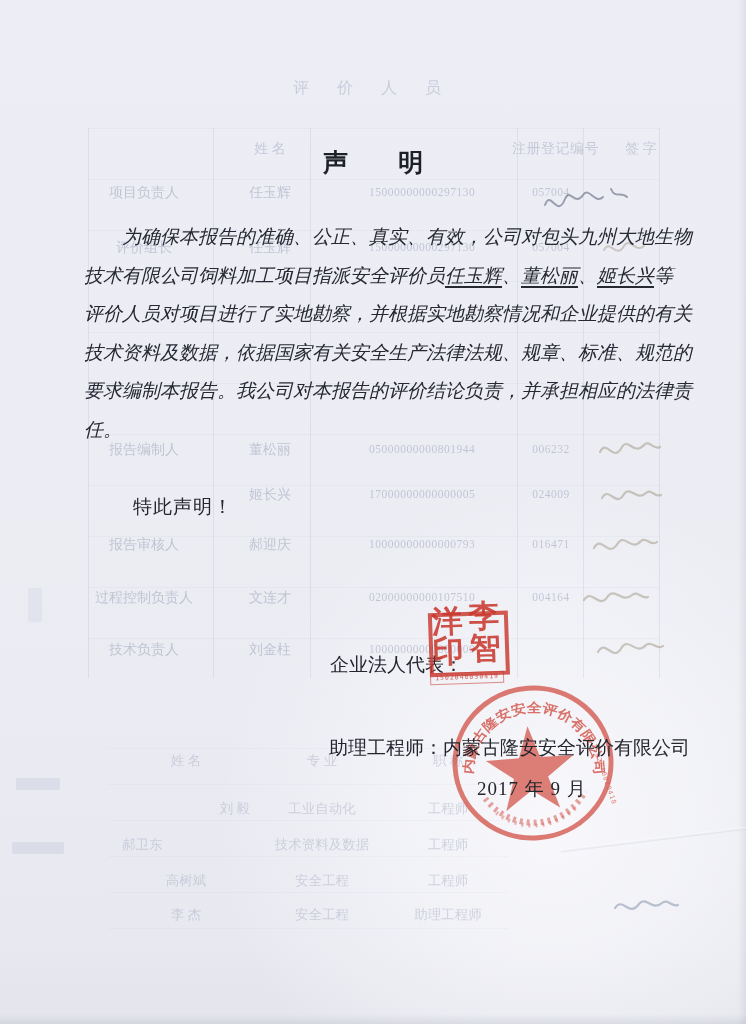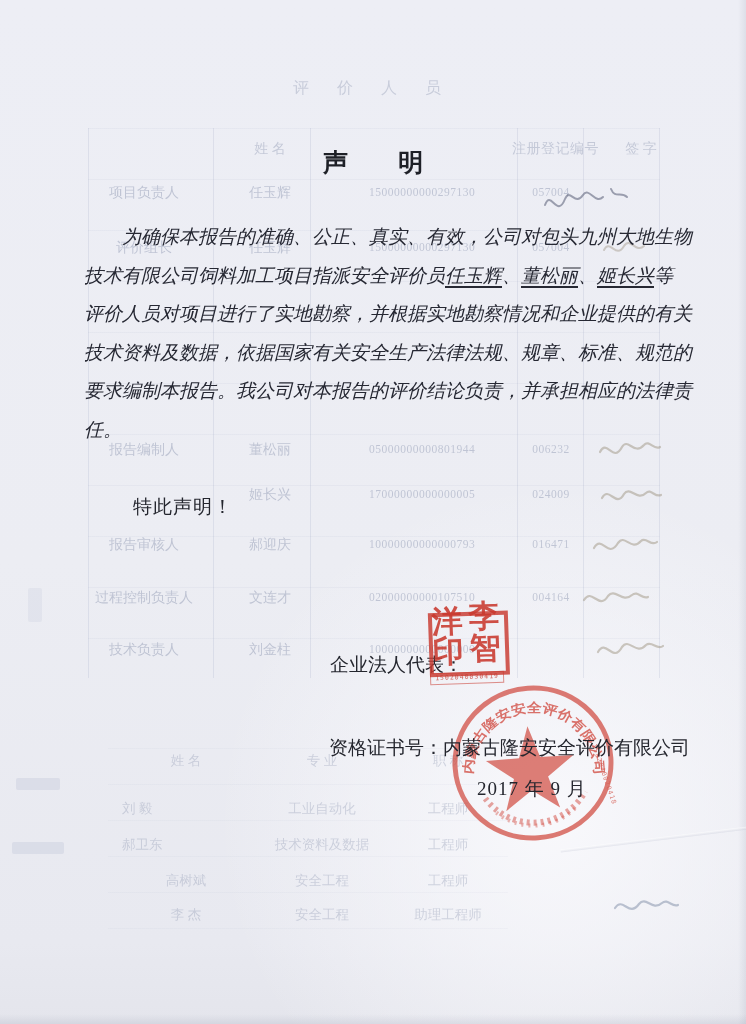--- a/index.html
+++ b/index.html
@@ -144,21 +144,21 @@
     <span class="c-reg"></span>
   </div>
 
   <div class="abs btable-lines hlines2" style="left:108px;top:748px;width:400px;height:192px;opacity:.5"></div>
   <div class="abs bleed lrow bhead" style="top:752px">
     <span class="abs l-name" style="text-align:center">姓  名</span>
     <span class="abs l-major" style="text-align:center">专  业</span>
     <span class="abs l-title" style="text-align:center">职  称</span>
   </div>
   <div class="abs bleed lrow" style="top:800px">
-    <span class="abs l-name" style="text-align:left">刘  毅</span>
+    <span class="abs l-name" style="text-align:right">刘  毅</span>
     <span class="abs l-major" style="text-align:center">工业自动化</span>
     <span class="abs l-title" style="text-align:center">工程师</span>
   </div>
   <div class="abs bleed lrow" style="top:836px">
     <span class="abs l-name" style="text-align:left">郝卫东</span>
     <span class="abs l-major" style="text-align:center">技术资料及数据</span>
     <span class="abs l-title" style="text-align:center">工程师</span>
   </div>
   <div class="abs bleed lrow" style="top:872px">
     <span class="abs l-name" style="text-align:center">高树斌</span>
@@ -223,19 +223,19 @@
       </defs>
       <text font-size="13" font-weight="bold" fill="#d0453a" opacity=".85" font-family="Liberation Serif, DejaVu Serif, serif">
         <textPath href="#arcTop" startOffset="3" textLength="195" lengthAdjust="spacingAndGlyphs">内蒙古隆安安全评价有限公司</textPath>
       </text>
       <path d="M -50,32 A 59 59 0 0 0 50,32" fill="none" stroke="#d0453a" stroke-width="6" stroke-dasharray="3 4" opacity=".55"></path>
       <path d="M -40,47 A 59 59 0 0 0 40,47" fill="none" stroke="#d0453a" stroke-width="4" stroke-dasharray="2 5" opacity=".45"></path>
       <text transform="translate(60,-14) rotate(75)" font-size="6.5" fill="#d0453a" opacity=".8" letter-spacing="1" font-family="DejaVu Sans Mono, monospace">1502040020418</text>
     </g>
   </svg>
 
-  <div class="abs unitline"><span>资格证书号：</span><span>内蒙古隆安安全评价有限公司</span></div>
+  <div class="abs unitline"><span>助理工程师：</span><span>内蒙古隆安安全评价有限公司</span></div>
   <div class="abs dateline">2017 年 9 月</div>
 
   <div class="abs crease"></div>
   <div class="abs edge-right"></div>
   <div class="abs edge-bottom"></div>
 </div>
 
 </body></html>

